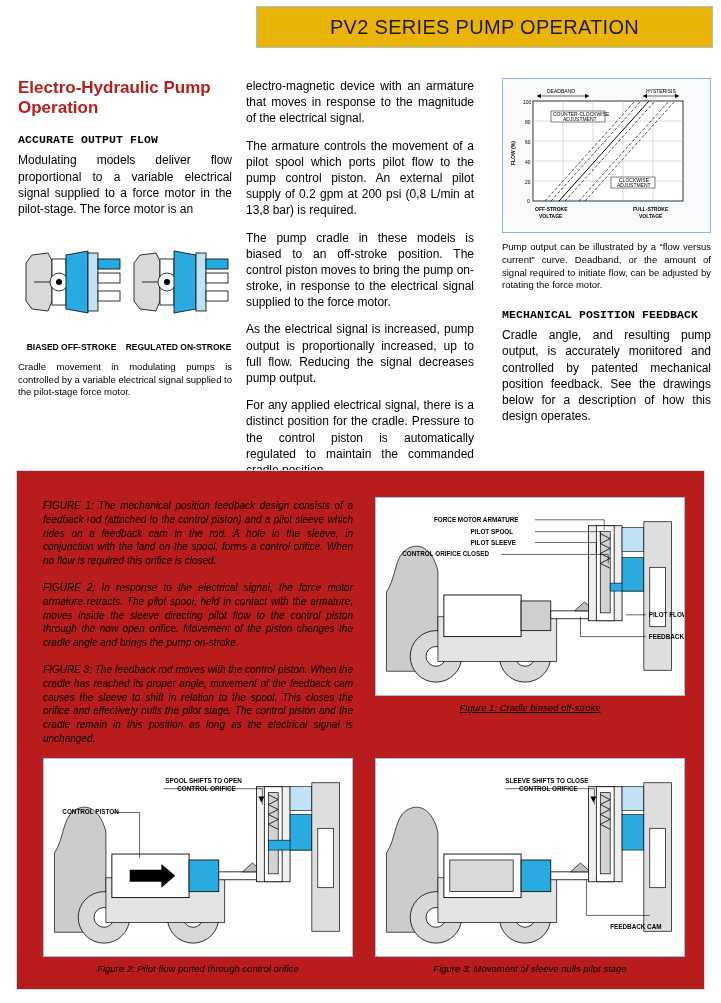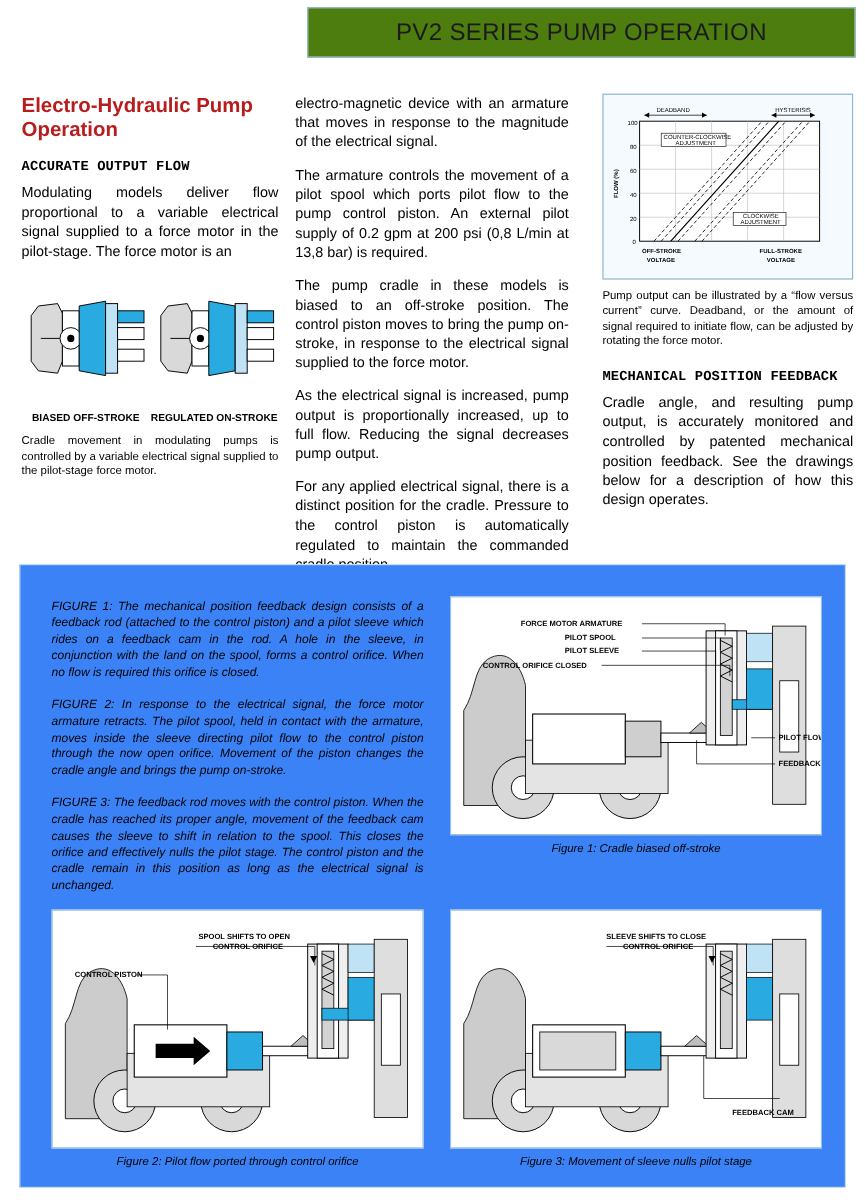--- a/index.html
+++ b/index.html
@@ -16,21 +16,21 @@
     overflow: hidden;
   }
 
   
   .header-bar {
     position: absolute;
     left: 256px;
     top: 6px;
     width: 455px;
     height: 40px;
-    background: #4d7c0f;
+    background: #eab308;
     border: 1px solid #9dc4dd;
     display: flex;
     align-items: center;
     justify-content: center;
   }
   .header-title {
     font-size: 20px;
     letter-spacing: 0.3px;
     color: #1b1b1b;
     font-weight: normal;
@@ -127,21 +127,21 @@
   }
   .chart-svg { display: block; }
 
   
   .bottom-panel {
     position: absolute;
     left: 16px;
     top: 470px;
     width: 689px;
     height: 520px;
-    background: #3b82f6;
+    background: #b91c1c;
     border: 1px solid #c2dced;
     box-sizing: border-box;
   }
   .figtext {
     position: absolute;
     left: 26px;
     top: 28px;
     width: 310px;
   }
   .figtext p {
@@ -149,20 +149,21 @@
     font-style: italic;
     line-height: 1.38;
     margin: 0 0 13px 0;
     text-align: justify;
   }
   .fig1-wrap {
     position: absolute;
     left: 358px;
     top: 26px;
     width: 310px;
+    text-decoration: underline;
   }
   .fig2-wrap {
     position: absolute;
     left: 26px;
     top: 287px;
     width: 310px;
   }
   .fig3-wrap {
     position: absolute;
     left: 358px;

